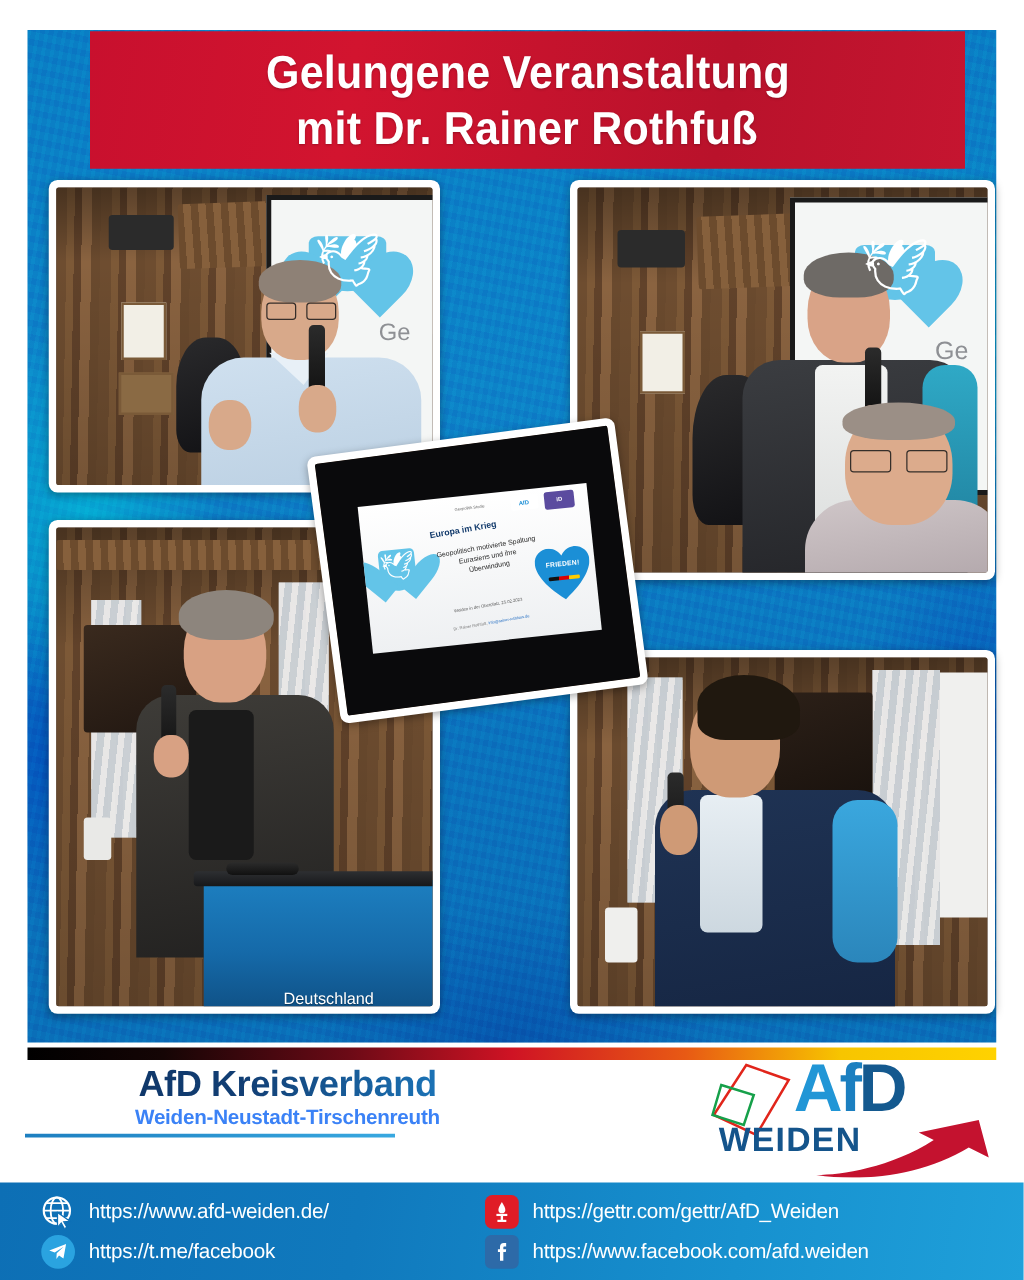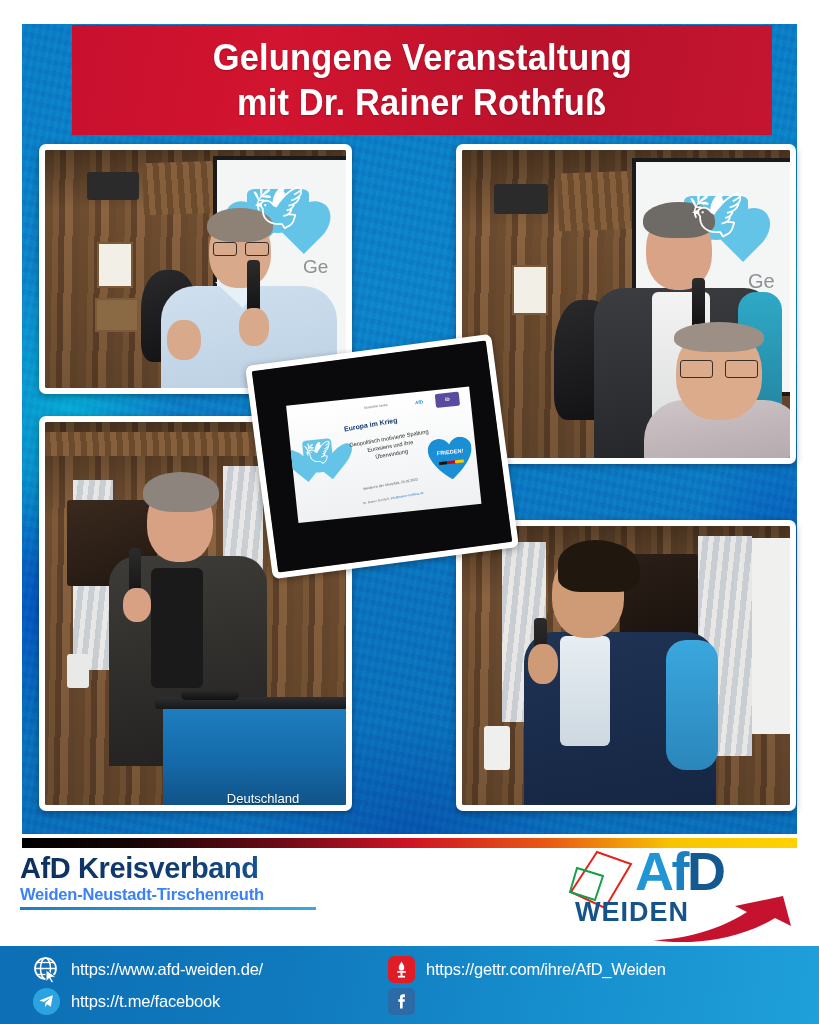--- a/index.html
+++ b/index.html
@@ -272,21 +272,21 @@
 
   
   .flag-bar {
     position:absolute;
     left:22px; right:22px; top:838px; height:10px;
     background: linear-gradient(90deg,#000000 0%, #150505 14%, #6b0a16 33%, #cf1324 50%, #e85a14 68%, #f7c500 84%, #ffd200 100%);
   }
 
   
   .footer-brand {
-    position:absolute; left:20px; top:852px; width:420px;
+    position:absolute; left:20px; top:852px; width:420px;text-align:center;
   }
   .brand-line1 {
     font-family:"Liberation Sans", sans-serif;
     font-weight:bold; font-size:29px; line-height:32px;
     background: linear-gradient(90deg,#0d2f5e 0%, #123f75 42%, #1b72b5 78%, #2189cf 100%);
     -webkit-background-clip: text; background-clip: text;
     color: transparent;
     letter-spacing:-.4px;
   }
   .brand-line2 {
@@ -576,26 +576,27 @@
     <div class="link-col right">
       <div class="link-row">
         <span class="ico ico-gettr">
           <svg viewBox="0 0 24 24" width="19" height="19">
             <path d="M12,2 C14.5,6 15.5,8 15.5,10 C15.5,12 14,13.5 12,13.5 C10,13.5 8.5,12 8.5,10 C8.5,8 9.5,6 12,2 Z" fill="#ffffff"></path>
             <rect x="6.5" y="14" width="11" height="2.2" fill="#ffffff"></rect>
             <rect x="10.8" y="16" width="2.4" height="4.5" fill="#ffffff"></rect>
             <rect x="7.5" y="20" width="9" height="2.2" fill="#ffffff"></rect>
           </svg>
         </span>
-        <span class="link-text">https://gettr.com/ihre/AfD_Weiden</span>
+        <span class="link-text">https://gettr.com/gettr/AfD_Weiden</span>
       </div>
       <div class="link-row">
         <span class="ico ico-fb">
           <svg viewBox="0 0 24 24" width="20" height="20">
             <path d="M15.5,7.5 L13.6,7.5 C13,7.5 12.8,7.8 12.8,8.4 L12.8,10 L15.5,10 L15.2,12.8 L12.8,12.8 L12.8,21 L9.6,21 L9.6,12.8 L7.6,12.8 L7.6,10 L9.6,10 L9.6,7.7 C9.6,5.5 10.8,4 13.3,4 L15.5,4 Z" fill="#ffffff"></path>
           </svg>
         </span>
+        <span class="link-text">https://www.facebook.com/afd.weiden</span>
       </div>
     </div>
 
   </div>
 
 </div>
 
 </body></html>

